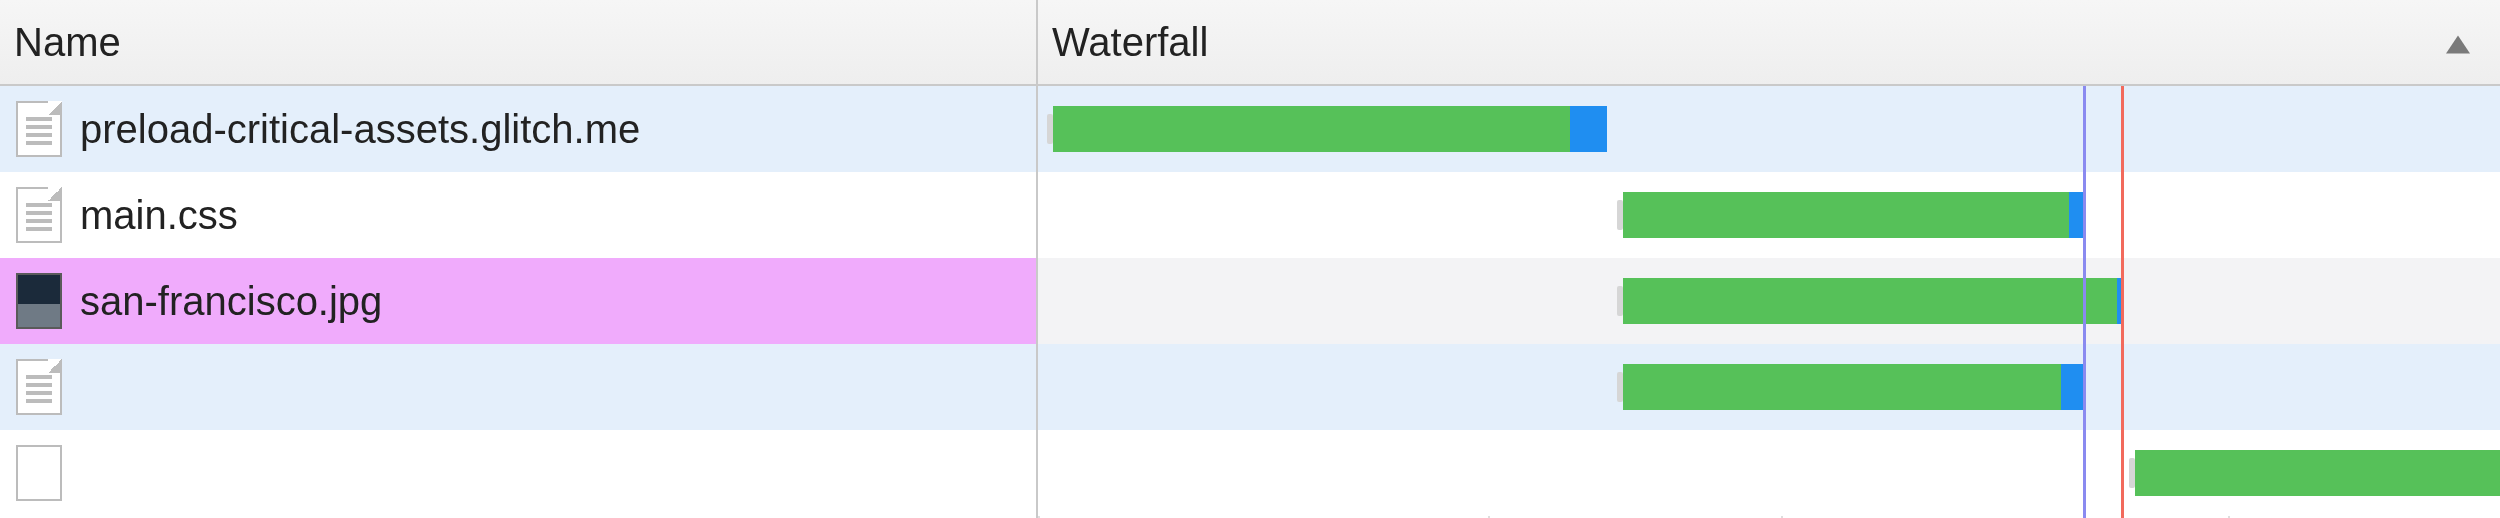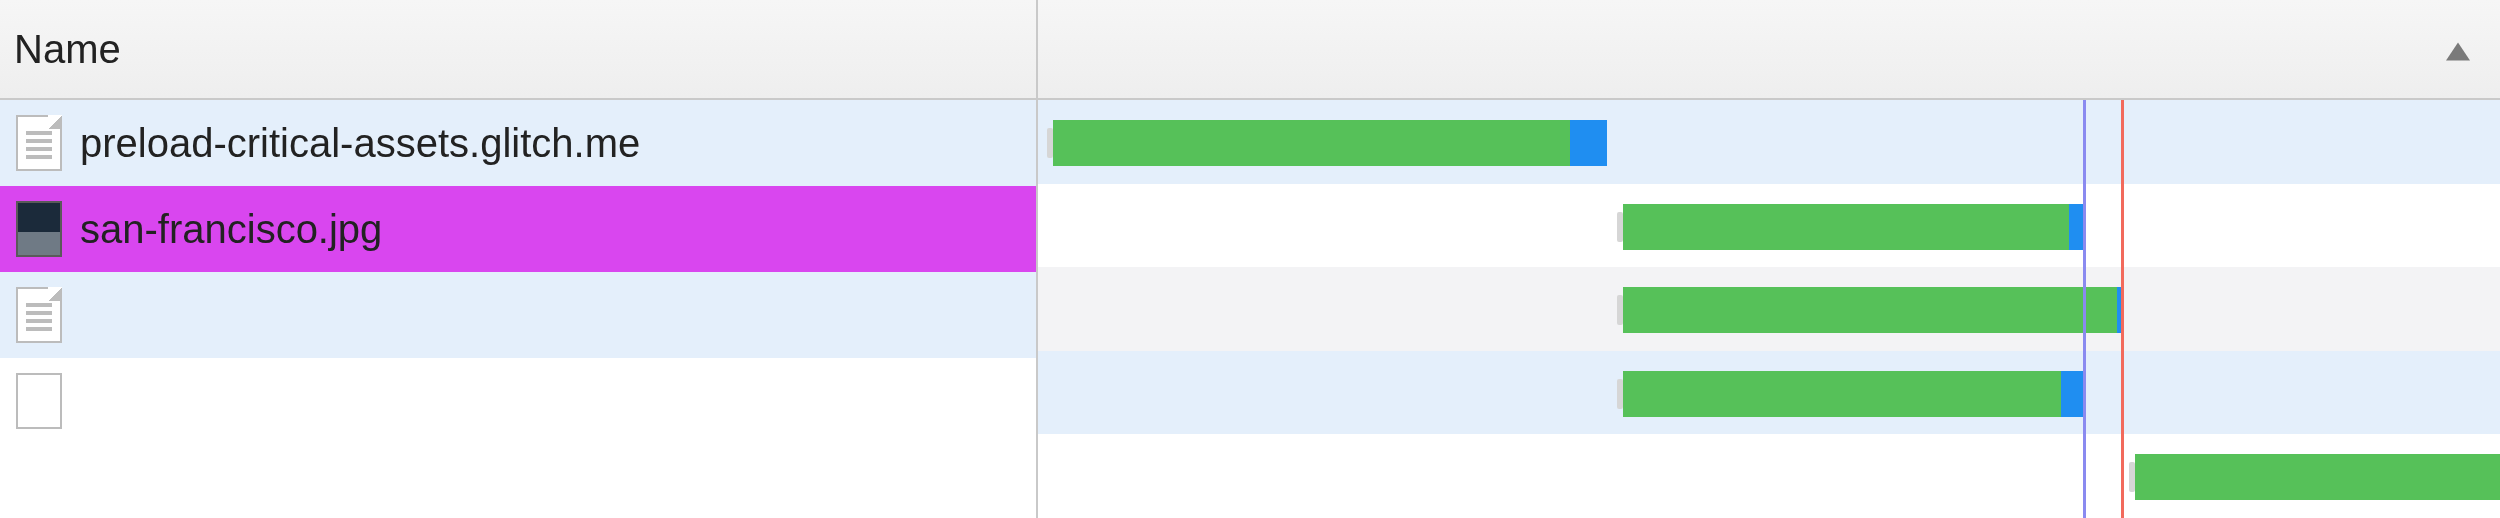--- a/index.html
+++ b/index.html
@@ -1,25 +1,25 @@
 <!DOCTYPE html>
 <html><head>
 <meta charset="utf-8">
 <style>
   * { box-sizing: border-box; margin: 0; padding: 0; }
   html, body { width: 2500px; height: 518px; font-family: Arial, Helvetica, sans-serif; font-size: 40px; background: #fff; }
   .panel { display: flex; width: 100%; height: 100%; }
   .col-name { width: 1038px; border-right: 2px solid #c9c9c9; display: flex; flex-direction: column; }
   .col-wf   { flex: 1; display: flex; flex-direction: column; position: relative; }
-  .header { height: 100px; background: linear-gradient(#f6f6f6,#eeeeee); border-bottom: 2px solid #c9c9c9; display: flex; align-items: center; padding: 0 14px; color: #222; cursor: pointer; position: relative; }
+  .header { height: 86px; background: linear-gradient(#f6f6f6,#eeeeee); border-bottom: 2px solid #c9c9c9; display: flex; align-items: center; padding: 0 14px; color: #222; cursor: pointer; position: relative; }
   .header .sort-ind { position: absolute; right: 28px; top: 50%; transform: translateY(-50%); }
   .rows { flex:1; display:flex; flex-direction:column;border-radius:26px; }
   .row { height: 86px; display:flex; align-items:center; padding: 0 16px; }
   .row.alt0 { background: #ffffff; }
-  .row.alt1 { background: #d946ef; }
+  .row.alt1 { background: #f0abfc; }
   .row.sel  { background: #e4effb; }
   .fileicon { width: 46px; height: 56px; margin-right: 18px; border:2px solid #bcbcbc; background:#fff; position:relative; flex:0 0 auto; }
   .fileicon .fold { position:absolute; top:-2px; right:-2px; width:14px; height:14px; background:linear-gradient(135deg,#fff 0 50%,#bcbcbc 50% 100%); }
   .fileicon.doc::after { content:""; position:absolute; left:8px; right:8px; top:14px; height:4px; background:#bcbcbc; box-shadow:0 8px 0 #bcbcbc,0 16px 0 #bcbcbc,0 24px 0 #bcbcbc; }
   .fileicon.img { background: linear-gradient(#1b2a3a 0 55%, #6f7a85 55% 100%); border-color:#5a5a5a; }
   .fileicon.font { background:#fff; }
   .name-text { color:#222; white-space:nowrap; overflow:hidden; text-overflow:ellipsis; }
 
   
   .wf-body { flex:1; position:relative; }
@@ -45,36 +45,43 @@
     <div class="header">
       <span>Name</span>
     </div>
     <div class="rows" id="name-rows">
         <div class="row sel">
           <div class="fileicon doc">
             <div class="fold"></div>
           </div>
           <span class="name-text">preload-critical-assets.glitch.me</span>
         </div>
+        <div class="row alt0">
+          <div class="fileicon doc">
+            <div class="fold"></div>
+          </div>
+          <span class="name-text">main.css</span>
+        </div>
         <div class="row alt1">
           <div class="fileicon img"></div>
           <span class="name-text">san-francisco.jpg</span>
         </div>
         <div class="row sel">
           <div class="fileicon doc">
             <div class="fold"></div>
           </div>
         </div>
         <div class="row alt0">
           <div class="fileicon font"></div>
         </div>
       </div>
   </div>
   <div class="col-wf">
     <div class="header">
+      <span>Waterfall</span>
       <span class="sort-ind">
         <svg width="28" height="22" viewBox="0 0 28 22">
             <polygon points="14,2 26,20 2,20" fill="#7a7a7a"></polygon>
           </svg>
       </span>
     </div>
     <div class="wf-body">
       <div class="wf-grid" id="wf-grid">
           <div class="gline" style="left: 0%;"></div>
           <div class="gline" style="left: 30.8%;"></div>

